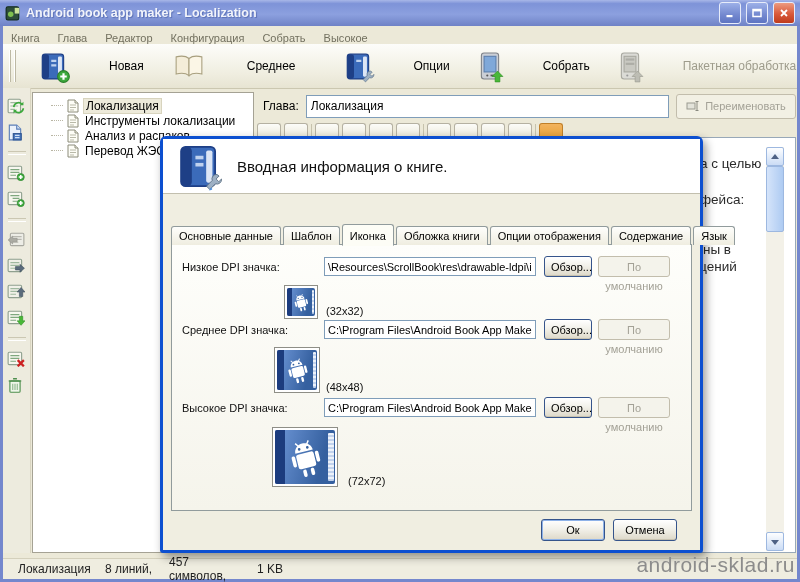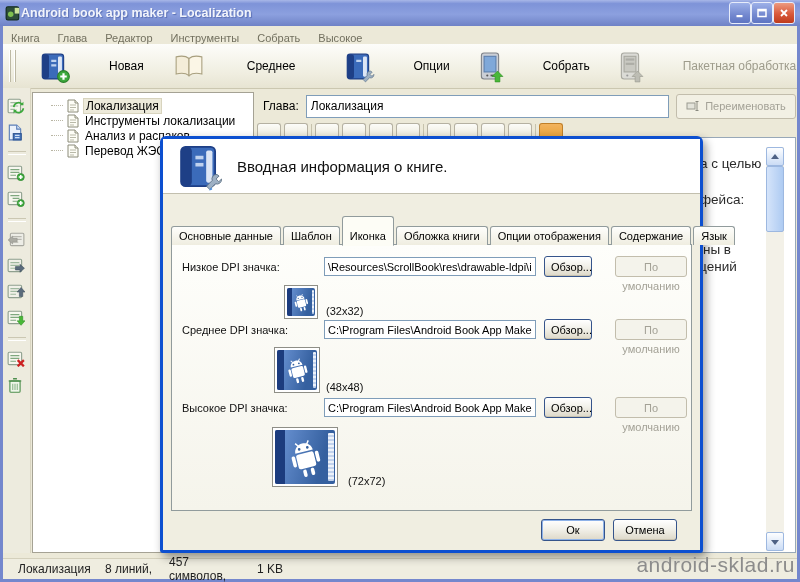--- a/index.html
+++ b/index.html
@@ -2,21 +2,21 @@
 <html><head>
 <meta charset="utf-8">
 <style>
   html,body{margin:0;padding:0;background:#3C5E9C;}
   #window{position:relative;width:800px;height:582px;overflow:hidden;
     font-family:"Liberation Sans",sans-serif;font-size:11px;color:#000;
     background:#ECE9D8;box-shadow:inset 0 0 0 3px #7487CD;}
   
   .titlebar{position:absolute;left:0;top:0;right:0;height:26px;display:flex;align-items:center;
     background:linear-gradient(180deg,#A8B7E8 0%,#7E93D8 14%,#8CA0DF 55%,#6F82C6 100%);
-    padding:0 5px;gap:0;}
+    padding:0 5px;gap:5px;}
   .titlebar .ttl{flex:1;font-size:12.5px;font-weight:bold;color:#F2F4FB;text-shadow:1px 1px 1px #5A6FB4;
     white-space:nowrap;overflow:hidden;}
   .winbtn{width:20px;height:20px;border:1px solid #E7ECFA;border-radius:3px;display:flex;align-items:center;justify-content:center;
     background:linear-gradient(180deg,#9DB0E8,#descriptor 0,#7388CF 60%,#5E74C2);cursor:pointer;}
   .winbtn.bmin,.winbtn.bmax{background:linear-gradient(180deg,#9DB0E8,#7388CF 60%,#5E74C2);}
   .winbtn.bclose{background:linear-gradient(180deg,#ED9B80,#D9593A 55%,#BE3B1C);}
   
   .menubar{position:absolute;left:3px;top:26px;right:3px;height:18px;background:#ECE9D8;display:flex;align-items:flex-end;gap:18px;
     padding-left:8px;color:#72705F;font-size:11px;}
   .menubar span{cursor:default;}
@@ -81,30 +81,30 @@
   .dtitle{height:22px;display:flex;align-items:center;gap:5px;padding:0 3px 0 5px;border-radius:3px 3px 0 0;
     background:linear-gradient(180deg,#5A96F5 0%,#1B63E8 22%,#0E55DC 62%,#0A47BE 100%);}
   .dtitle .dttl{flex:1;color:#fff;font-weight:bold;font-size:12px;text-shadow:1px 1px 1px #0838A0;white-space:nowrap;}
   .dclose{width:18px;height:18px;border:1px solid #FFFFFF;border-radius:3px;display:flex;align-items:center;justify-content:center;
     background:linear-gradient(180deg,#F2A28C,#DC5435 50%,#C03A18);cursor:pointer;}
   .dheader{height:54px;background:#fff;border-bottom:1px solid #C2BFAE;display:flex;align-items:center;gap:18px;padding-left:16px;}
   .dheader .htxt{font-size:15px;color:#111;}
   .dtabs{position:absolute;left:8px;top:84px;right:8px;height:22px;display:flex;align-items:flex-end;z-index:3;}
   .tab{padding:3px 7px 3px;border:1px solid #919B9C;border-bottom:none;border-radius:3px 3px 0 0;
     background:linear-gradient(#FEFEFC,#EFEDE0);margin-right:2px;font-size:11px;white-space:nowrap;cursor:pointer;}
-  .tab.active{background:#FDFDF6;padding-top:13px;position:relative;top:0px;z-index:4;border-bottom:1px solid #FDFDF6;margin-bottom:-1px;}
+  .tab.active{background:#FDFDF6;padding-top:5px;position:relative;top:0px;z-index:4;border-bottom:1px solid #FDFDF6;margin-bottom:-1px;}
   .dpage{position:absolute;left:8px;top:105px;right:8px;height:265px;border:1px solid #919B9C;z-index:2;
     background:linear-gradient(180deg,#FEFEFB,#F5F4EB);}
   .flabel{position:absolute;font-size:11px;color:#111;white-space:nowrap;}
   .fpath{position:absolute;left:152px;width:212px;height:19px;border:1px solid #7F9DB9;font-size:11px;
     font-family:inherit;padding:1px 3px;background:#fff;box-sizing:border-box;}
   .xbtn{position:absolute;font-family:inherit;font-size:11px;color:#000;text-align:center;
     border:1px solid #35548B;border-radius:3px;background:linear-gradient(180deg,#FFFFFF,#F2F1EA 45%,#DDD8C8);
     box-shadow:inset 0 -1px 0 #C8C2B0;cursor:pointer;line-height:19px;}
-  .xbtn.dis{color:#A3A196;border-color:#C2BDAC;background:#F4F3EB;box-shadow:none;cursor:default;margin-left:17px;}
+  .xbtn.dis{color:#A3A196;border-color:#C2BDAC;background:#F4F3EB;box-shadow:none;cursor:default;}
   .prev{position:absolute;border:1px solid #8E8E86;background:#fff;padding:2px;box-sizing:border-box;}
   .bookface{position:relative;width:100%;height:100%;overflow:hidden;border-radius:2px;
     background:linear-gradient(105deg,#6E97D8 0%,#35609F 75%);}
   .bookface .spine{position:absolute;left:0;top:0;bottom:0;width:17%;background:#1C3C7E;}
   .bookface .pages{position:absolute;right:2%;top:6%;bottom:6%;width:9%;border-radius:1px;
     background:repeating-linear-gradient(180deg,#EDF2FA 0 2px,#C2D2EC 2px 4px);}
   .bookface svg{position:absolute;left:22%;top:18%;width:60%;height:72%;transform:rotate(-14deg);}
   .dfoot-ok{left:378px;top:380px;width:64px;height:22px;box-shadow:inset 0 0 0 1px #8EB2E8, inset 0 -1px 0 #C8C2B0;}
   .dfoot-ca{left:450px;top:380px;width:64px;height:22px;}
 </style>
@@ -135,21 +135,21 @@
       <svg width="10" height="10" viewBox="0 0 10 10">
           <path d="M2 2l6 6M8 2l-6 6" stroke="#fff" stroke-width="1.8"></path>
         </svg>
     </div>
   </div>
 
   <div class="menubar">
     <span>Книга</span>
     <span>Глава</span>
     <span>Редактор</span>
-    <span>Инструменты</span>
+    <span>Конфигурация</span>
     <span>Собрать</span>
     <span>Высокое</span>
   </div>
 
   <div class="toolbar">
     <div class="grip"></div>
     <div class="grip"></div>
 
     <div class="tbtn">
       <span class="icw">

